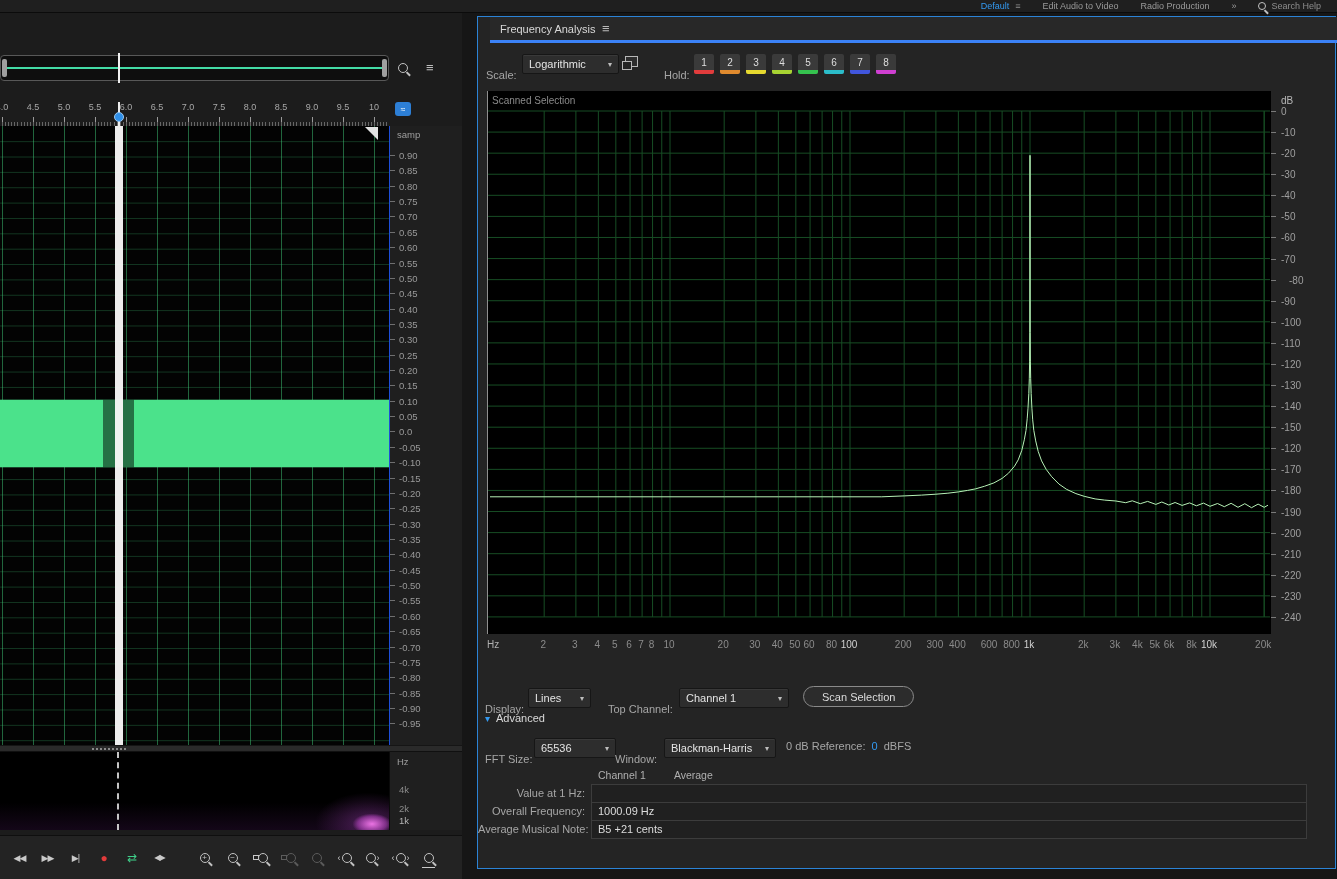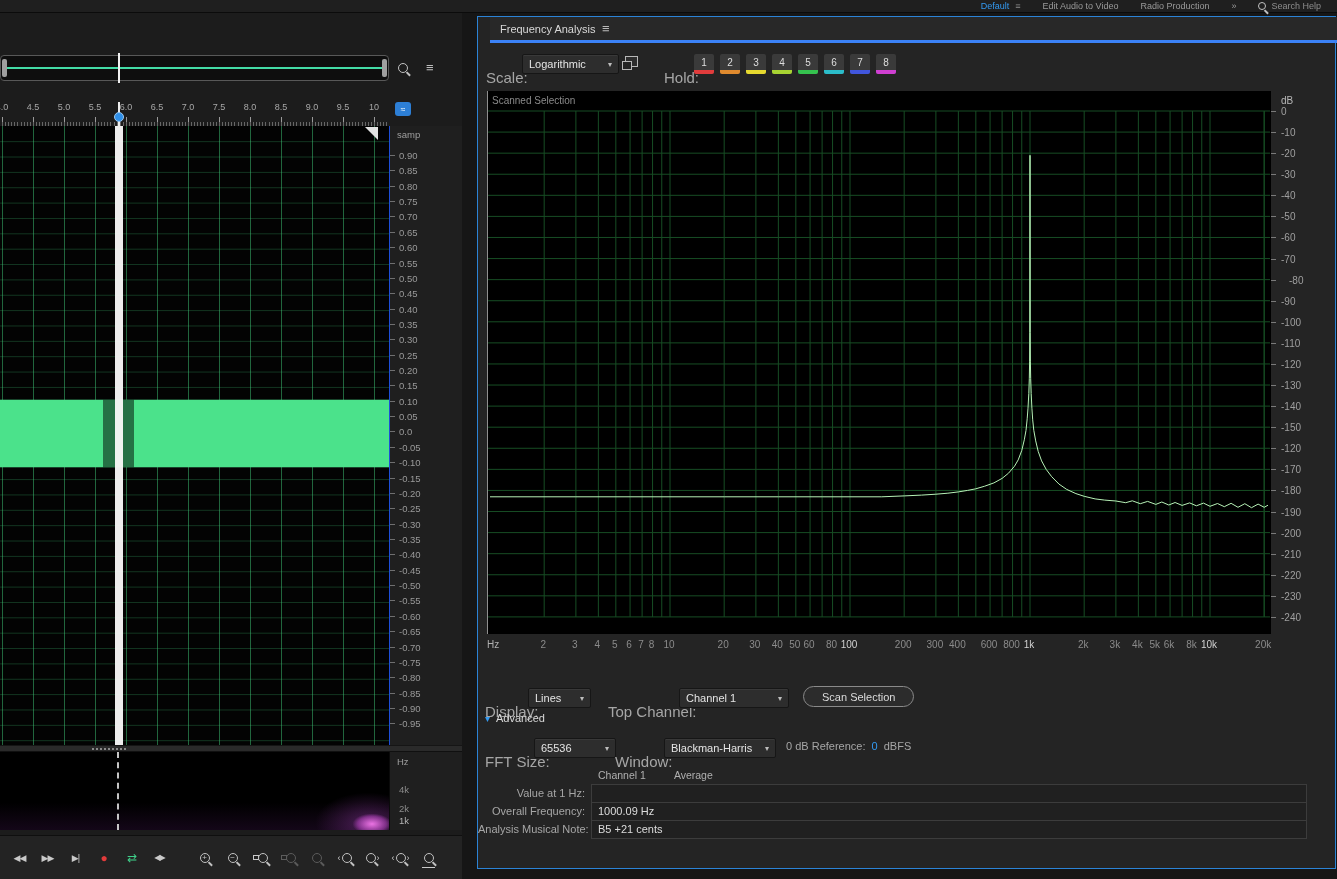--- a/index.html
+++ b/index.html
@@ -84,21 +84,21 @@
   .magline{position:absolute;left:5px;bottom:1px;width:13px;height:1.5px;background:#c9c9c9}
   .mchar{font-size:9px;color:#c9c9c9}
 
   
   .freq-panel{position:absolute;left:477px;top:16px;width:859px;height:853px;background:#242424;
     border:1px solid #2b83d6}
   .panel-header{position:absolute;left:12px;top:0;width:100%;height:26px;background:#282828;border-bottom:3px solid #3b82f6}
   .panel-title{position:absolute;left:10px;top:6px;font-size:11px;color:#d8d8d8}
   .panel-menu{position:absolute;left:112px;top:4px;font-size:13px;color:#b8b8b8}
 
-  .lbl{font-size:15px;color:#a6a6a6;position:absolute;top:18px}
+  .lbl{font-size:11px;color:#a6a6a6;position:absolute;top:18px}
   .controls-row{position:absolute;left:0;top:34px;width:100%;height:26px}
   .dd{position:absolute;top:3px;height:20px;background:#2d2d2d;border:1px solid #161616;border-radius:2px;
     display:flex;align-items:center;justify-content:space-between;padding:0 6px;font-size:11px;color:#e4e4e4;
     box-shadow:inset 0 1px 0 rgba(255,255,255,.06)}
   .dd-c{font-size:8px;color:#bdbdbd;margin-left:6px}
   .copy-icon{position:absolute;left:147px;top:5px;width:13px;height:11px;border:1px solid #b8b8b8;background:#2d2d2d}
   .copy-icon::after{content:"";position:absolute;left:-4px;bottom:-4px;width:8px;height:7px;border:1px solid #b8b8b8;background:#242424}
   .hold-box{position:absolute;left:216px;top:3px;display:flex;gap:6px}
   .hold-btn{width:20px;height:20px;background:#3a3a3a;border-radius:2px;overflow:hidden;
     display:flex;flex-direction:column;align-items:center}
@@ -651,17 +651,17 @@
   <div class="an-rows">
       <div class="an-row">
         <span class="an-label">Value at 1 Hz:</span>
         <div class="an-field"></div>
       </div>
       <div class="an-row">
         <span class="an-label">Overall Frequency:</span>
         <div class="an-field">1000.09 Hz</div>
       </div>
       <div class="an-row">
-        <span class="an-label">Analysis Musical Note:</span>
+        <span class="an-label">Average Musical Note:</span>
         <div class="an-field">B5 +21 cents</div>
       </div>
     </div>
 </div>
 
 </body></html>

